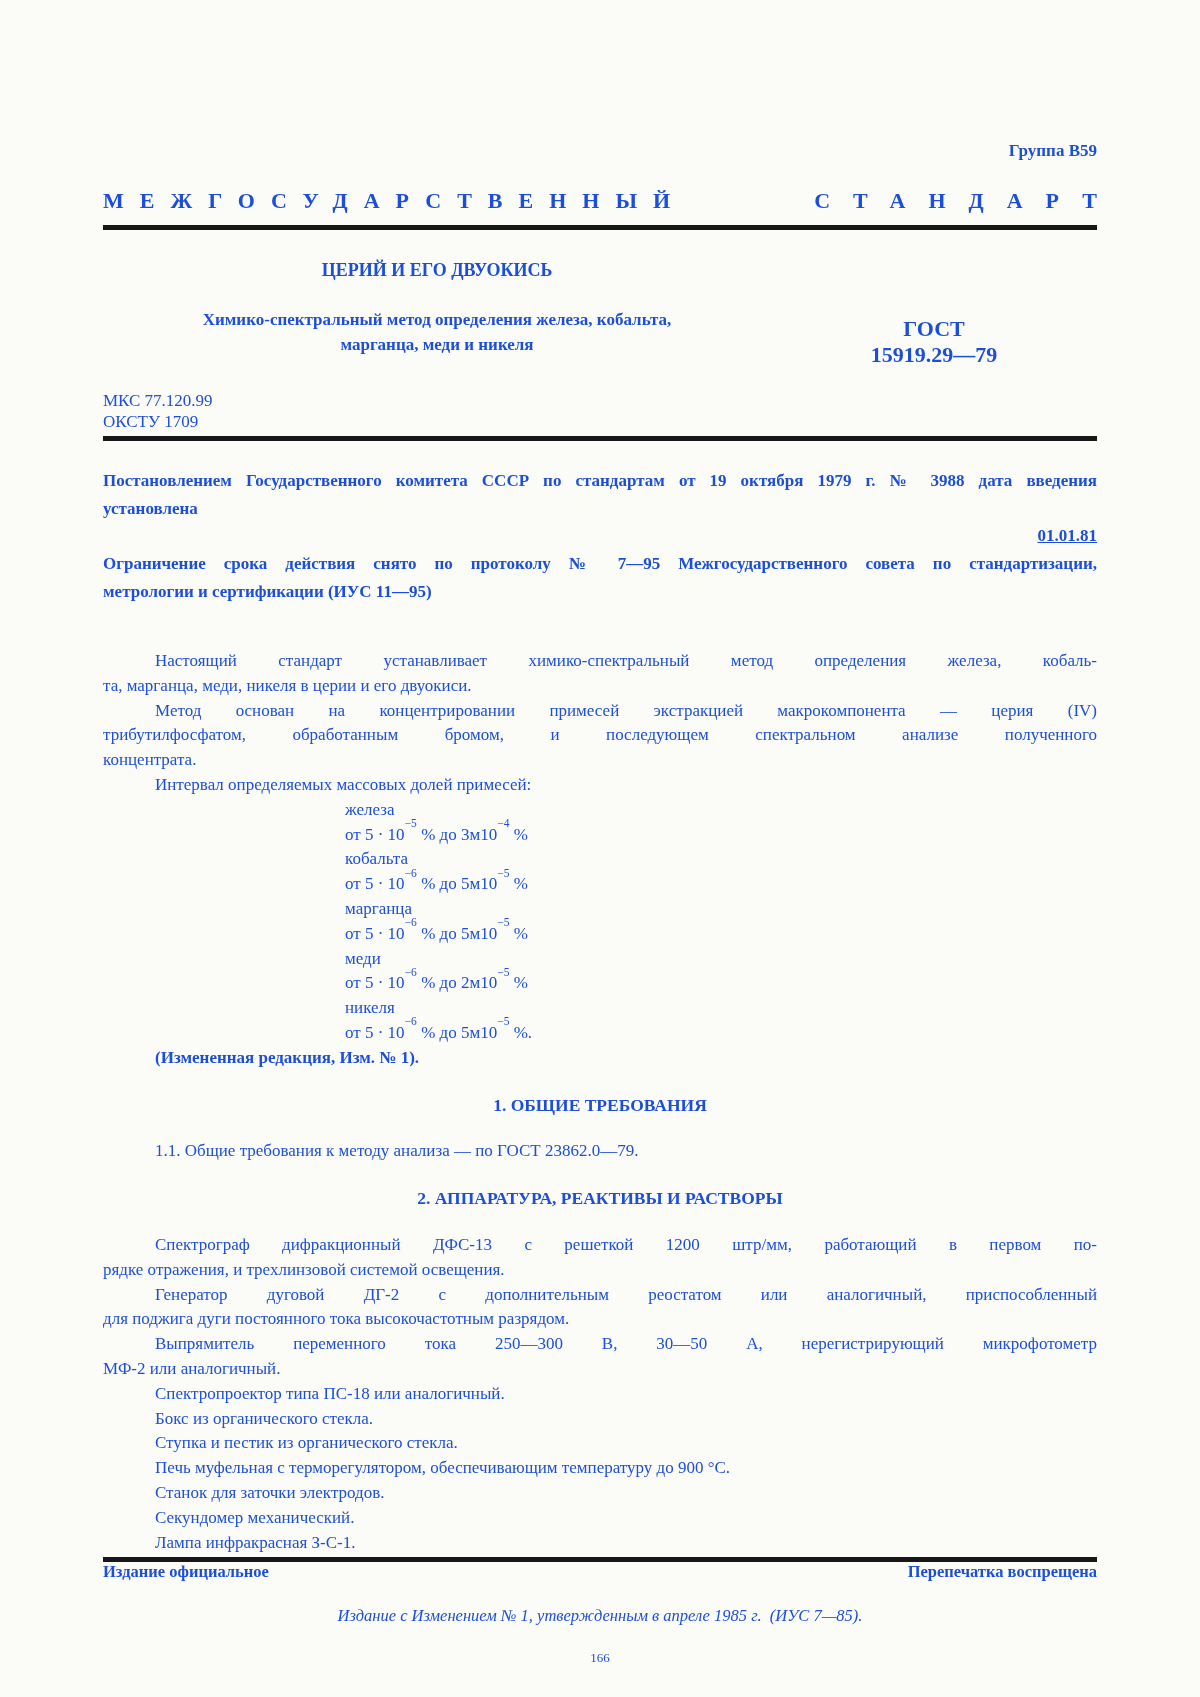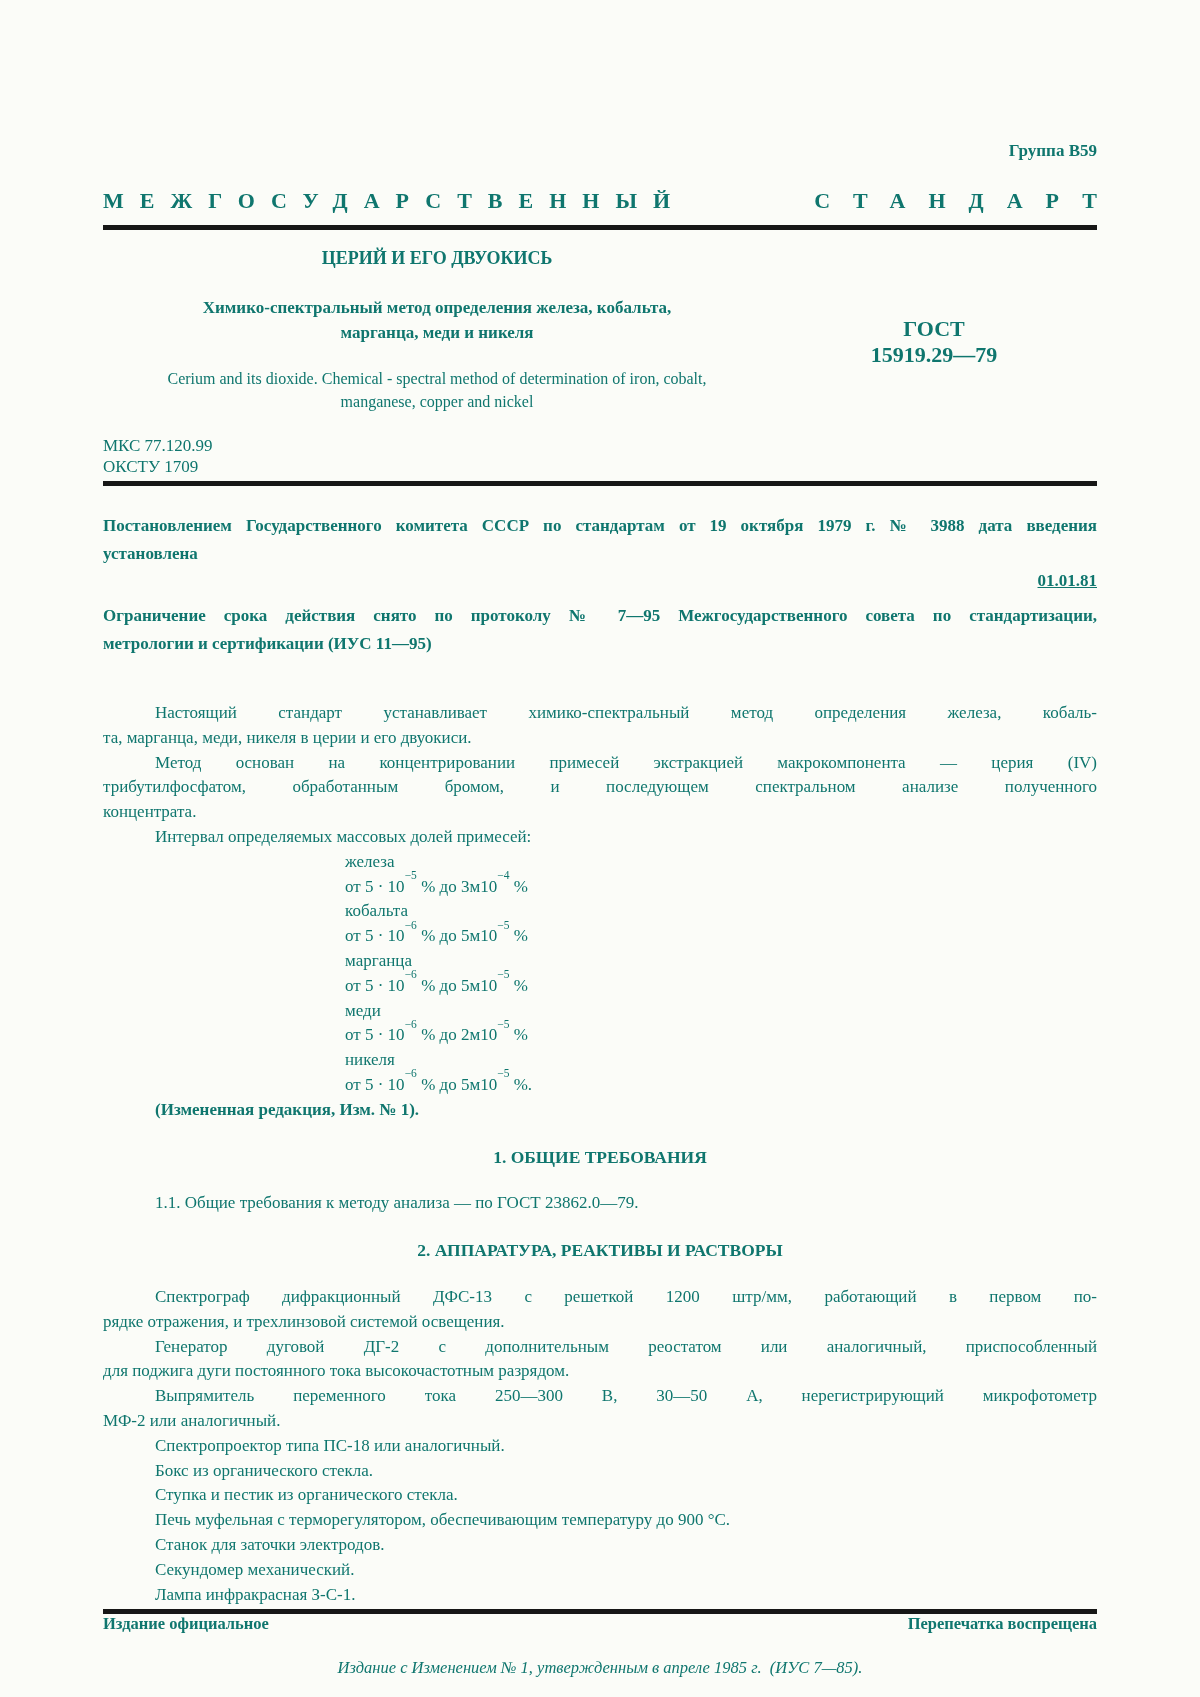--- a/index.html
+++ b/index.html
@@ -3,54 +3,54 @@
 <meta charset="utf-8">
 <style>
   html, body { margin: 0; padding: 0; background: #fbfcf8; }
   .page {
     position: relative;
     width: 1200px;
     height: 1697px;
     box-sizing: border-box;
     padding: 142px 103px 0 103px;
     background: #fbfcf8;
-    color: #0f766e;
+    color: #1d4ed8;
     font-family: "Liberation Serif", "DejaVu Serif", serif;
     font-size: 17px;
     overflow: hidden;
   }
   .rule { height: 5px; background: #171717; }
 
   
   .group { text-align: right; font-weight: bold; font-size: 17px; line-height: 18px; }
   .spaced {
     display: flex; justify-content: space-between;
     margin-top: 30px; font-weight: bold; font-size: 22px; line-height: 22px;
     white-space: nowrap;
   }
   .spaced .sp-left  { letter-spacing: 16px; }
   .spaced .sp-right { letter-spacing: 23px; margin-right: -23px; }
   .rule1 { margin-top: 13px; }
 
   
-  .title-area { display: flex; align-items: flex-start; }
+  .title-area { display: flex; align-items: center; }
   .title-left { width: 668px; text-align: center; }
   .title-ru { margin-top: 19px; font-weight: bold; font-size: 18px; line-height: 19px; }
   .subtitle { margin-top: 27px; font-weight: bold; font-size: 17px; line-height: 25px; }
   .subtitle-en { margin-top: 22px; font-size: 16px; line-height: 23px; }
   .gost-block { width: 326px; text-align: center; margin-top: 86px; font-weight: bold; font-size: 22px; line-height: 26px; }
 
   .codes { margin-top: 22px; font-size: 17px; line-height: 21px; }
   .rule2 { margin-top: 4px; }
 
   
   .bold-par { font-weight: bold; font-size: 17px; line-height: 28px; }
   .decree { margin-top: 26px; }
   .date { margin-top: 4px; text-align: right; font-weight: bold; font-size: 17px; line-height: 18px; text-decoration: underline; }
-  .limitation { margin-top: 12px; }
+  .limitation { margin-top: 5px; }
 
   
   .body { margin-top: 43px; font-size: 17px; line-height: 24.8px; }
   .par { margin: 0; }
   .jl { text-align: justify; text-align-last: justify; }
   .ll { text-align: left; }
   .ind { text-indent: 52px; }
   .heading { text-align: center; font-weight: bold; font-size: 17.5px; margin: 22px 0; }
   .bold-line { font-weight: bold; }
 
@@ -79,24 +79,20 @@
 
   <div class="rule rule1"></div>
 
   <div class="title-area">
     <div class="title-left">
       <div class="title-ru">ЦЕРИЙ И ЕГО ДВУОКИСЬ</div>
       <div class="subtitle">
         <div>Химико-спектральный метод определения железа, кобальта,</div>
         <div>марганца, меди и никеля</div>
       </div>
-      <div class="subtitle-en">
-        <div>Cerium and its dioxide. Chemical - spectral method of determination of iron, cobalt,</div>
-        <div>manganese, copper and nickel</div>
-      </div>
     </div>
     <div class="gost-block">
       <div>ГОСТ</div>
       <div>15919.29—79</div>
     </div>
   </div>
 
   <div class="codes">
     <div>МКС 77.120.99</div>
     <div>ОКСТУ 1709</div>

